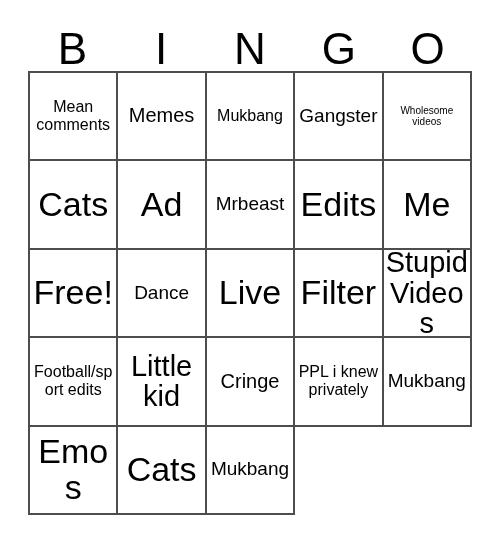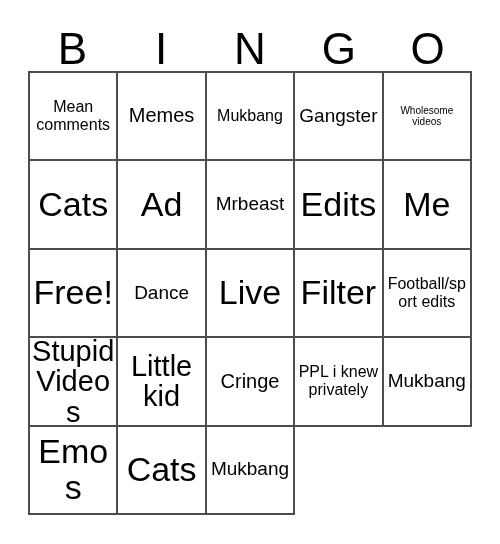--- a/index.html
+++ b/index.html
@@ -152,24 +152,24 @@
       <div class="cell">
         <span class="cell-text fs-md">Dance</span>
       </div>
       <div class="cell">
         <span class="cell-text fs-xxl">Live</span>
       </div>
       <div class="cell">
         <span class="cell-text fs-xxl">Filter</span>
       </div>
       <div class="cell">
-        <span class="cell-text fs-sm">Football/sport edits</span>
+        <span class="cell-text fs-xl">Stupid Videos</span>
       </div>
       <div class="cell">
-        <span class="cell-text fs-xl">Stupid Videos</span>
+        <span class="cell-text fs-sm">Football/sport edits</span>
       </div>
       <div class="cell">
         <span class="cell-text fs-xl">Little kid</span>
       </div>
       <div class="cell">
         <span class="cell-text fs-lg">Cringe</span>
       </div>
       <div class="cell">
         <span class="cell-text fs-sm">PPL i knew privately</span>
       </div>

